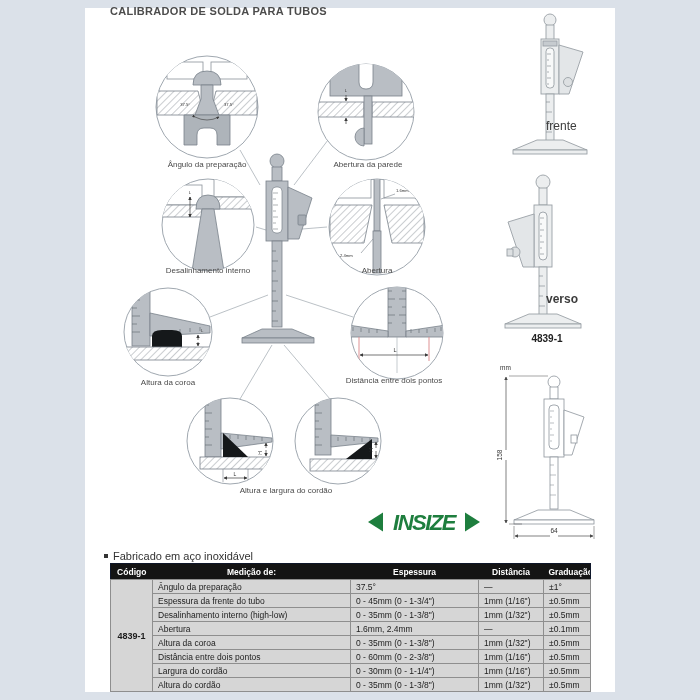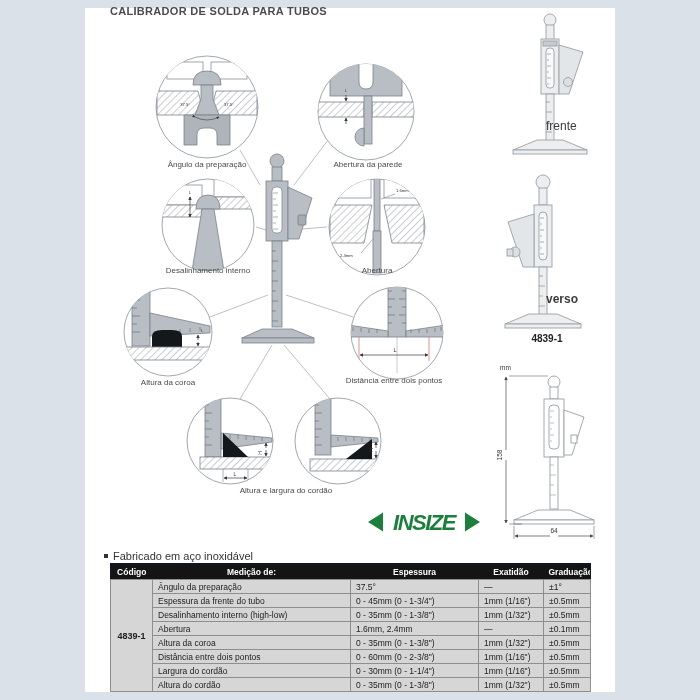--- a/index.html
+++ b/index.html
@@ -316,21 +316,21 @@
         <col style="width:198px">
         <col style="width:128px">
         <col style="width:65px">
         <col style="width:47px">
       </colgroup>
     <thead>
       <tr>
         <th class="c">Código</th>
         <th>Medição de:</th>
         <th>Espessura</th>
-        <th>Exatidão</th>
+        <th>Distância</th>
         <th>Graduação</th>
       </tr>
     </thead>
     <tbody>
       <tr>
         <td class="code" rowspan="8">4839-1</td>
         <td>Ângulo da preparação</td>
         <td>37.5°</td>
         <td>—</td>
         <td>±1°</td>

